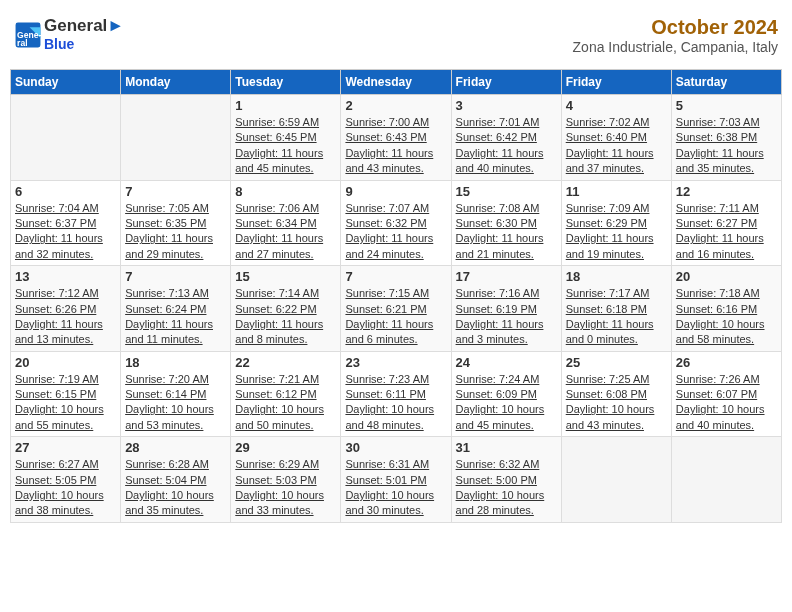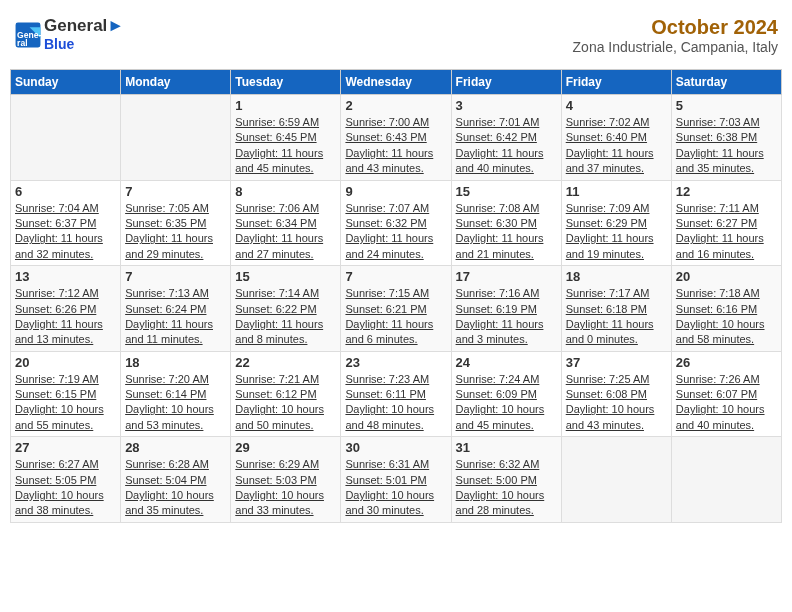--- a/index.html
+++ b/index.html
@@ -216,21 +216,21 @@
         </td>
         <td>
           <span class="day-number">23</span>
           <div class="day-info">Sunrise: 7:23 AM<br>Sunset: 6:11 PM<br>Daylight: 10 hours<br>and 48 minutes.</div>
         </td>
         <td>
           <span class="day-number">24</span>
           <div class="day-info">Sunrise: 7:24 AM<br>Sunset: 6:09 PM<br>Daylight: 10 hours<br>and 45 minutes.</div>
         </td>
         <td>
-          <span class="day-number">37</span>
+          <span class="day-number">25</span>
           <div class="day-info">Sunrise: 7:25 AM<br>Sunset: 6:08 PM<br>Daylight: 10 hours<br>and 43 minutes.</div>
         </td>
         <td>
           <span class="day-number">26</span>
           <div class="day-info">Sunrise: 7:26 AM<br>Sunset: 6:07 PM<br>Daylight: 10 hours<br>and 40 minutes.</div>
         </td>
       </tr>
       <tr>
         <td>
           <span class="day-number">27</span>

